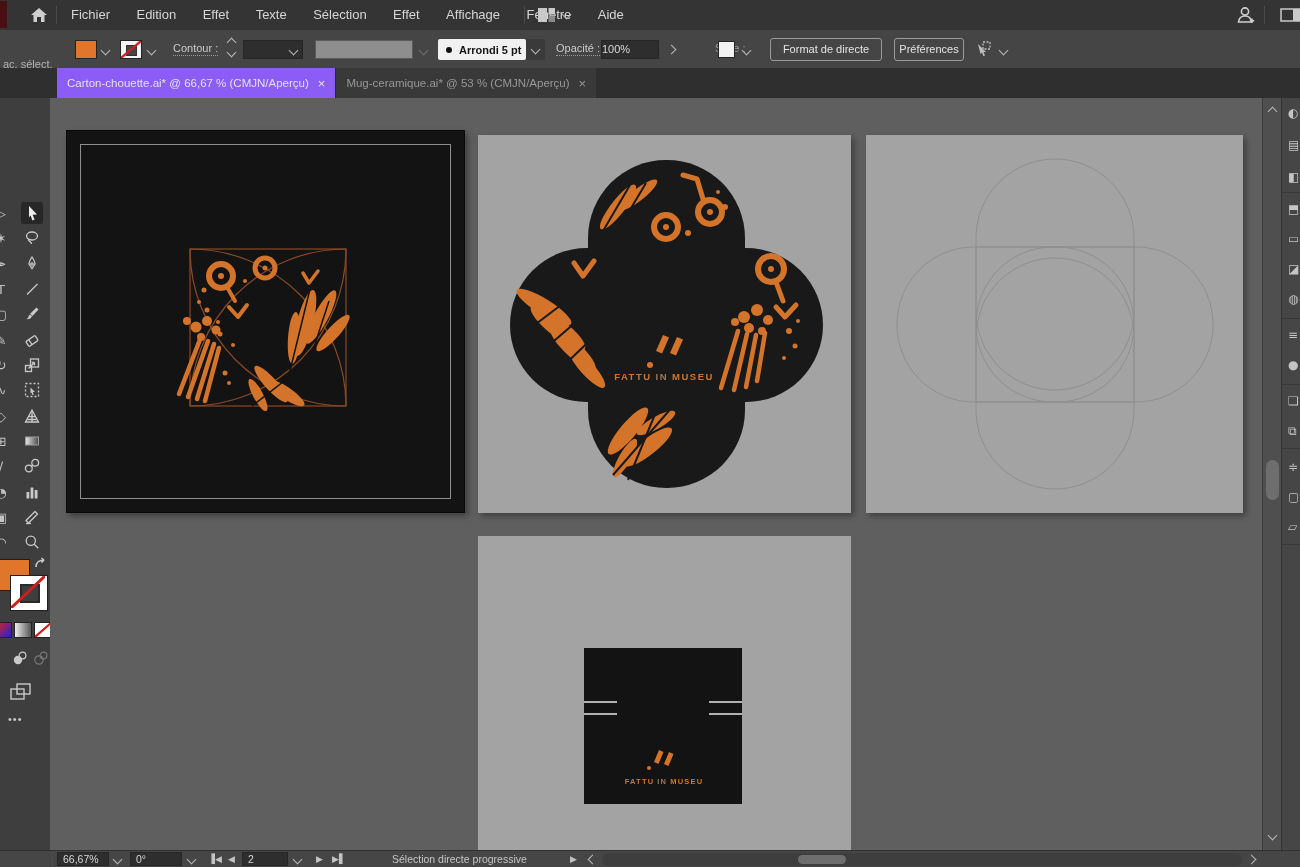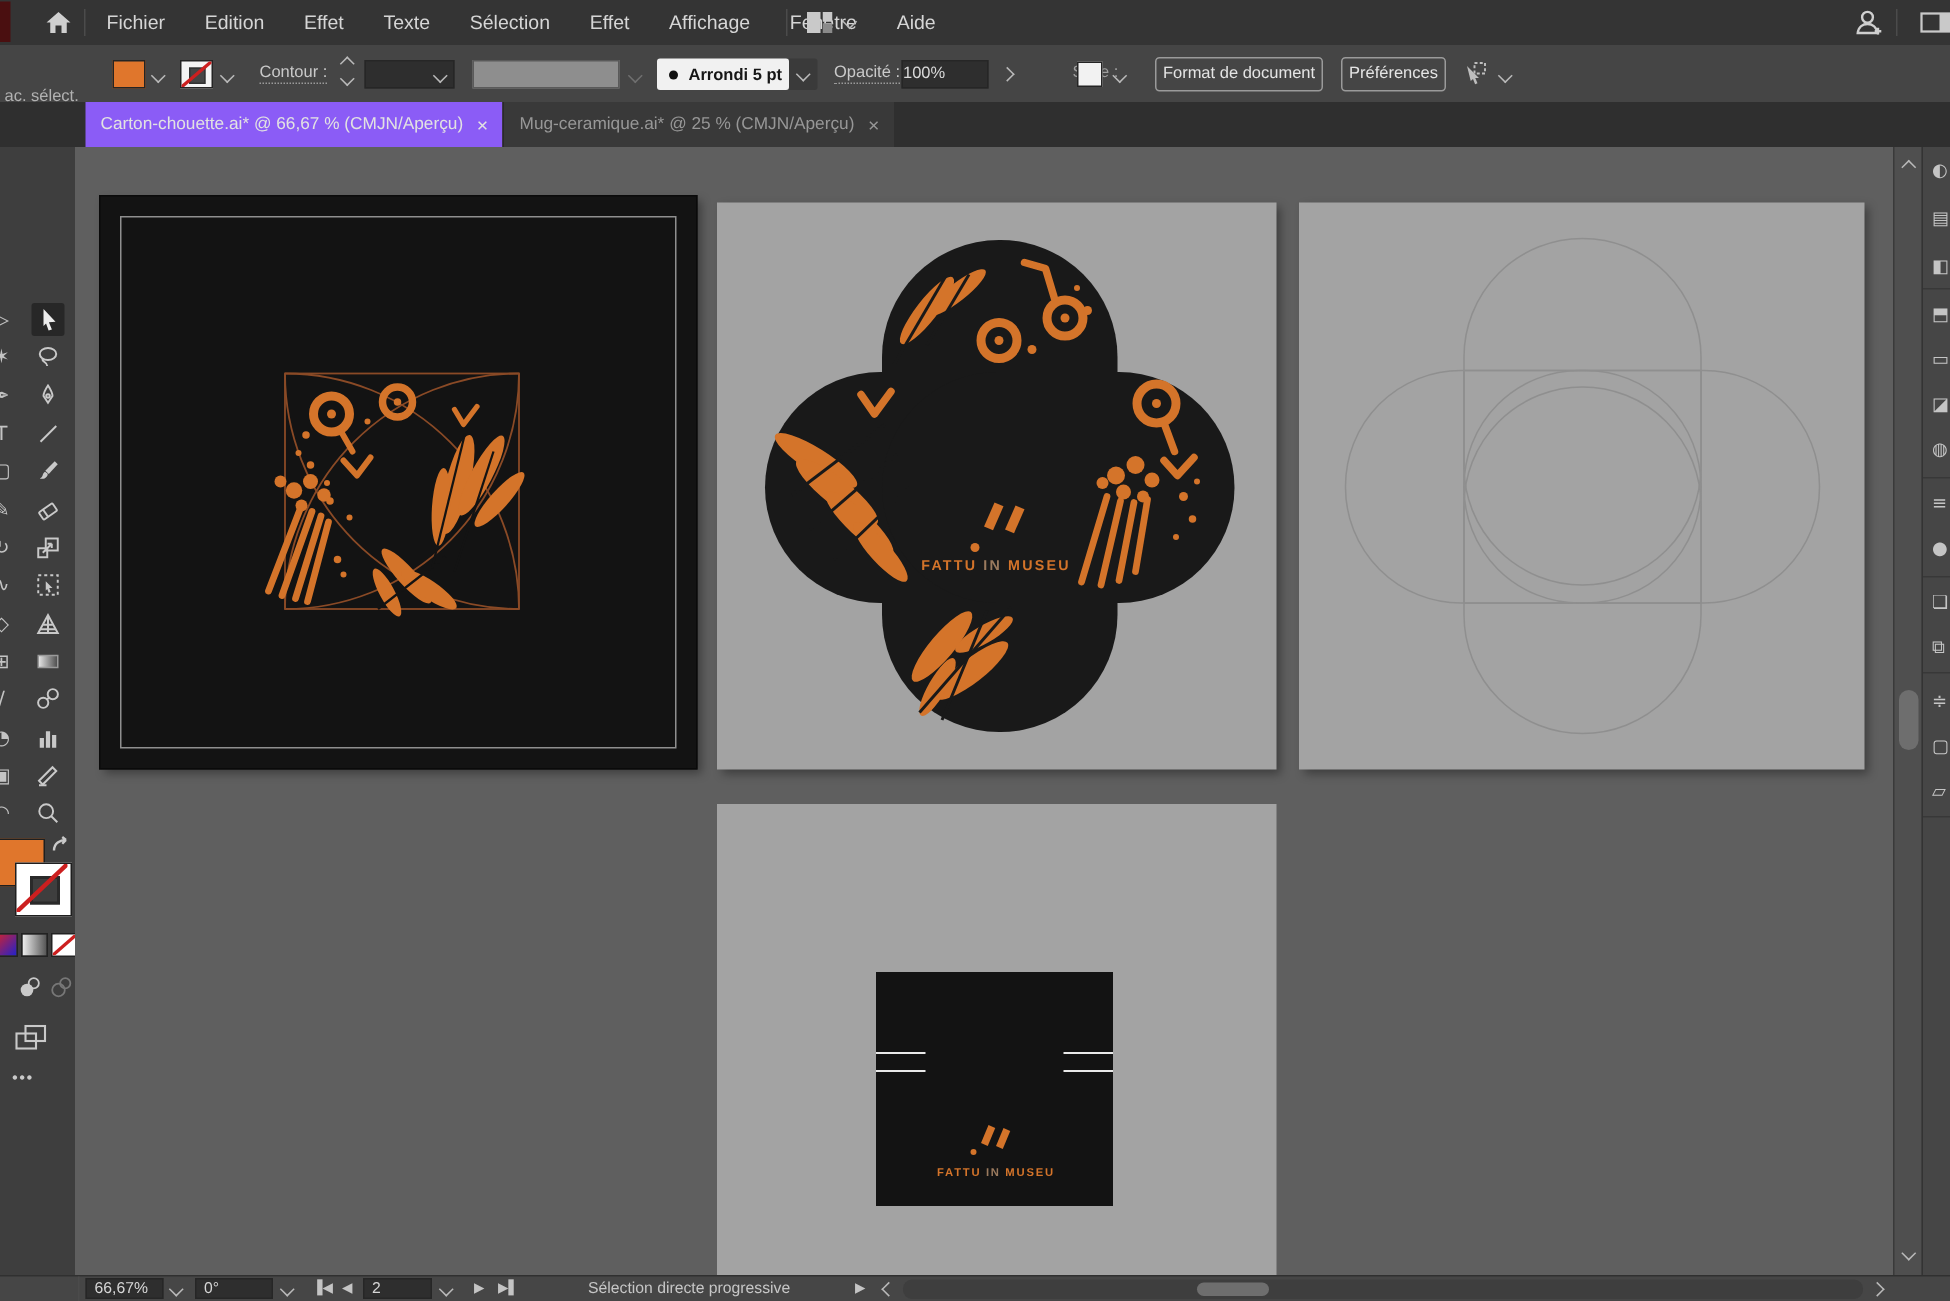--- a/index.html
+++ b/index.html
@@ -134,40 +134,40 @@
   </div>
 
   <span class="abs dotted" style="left:556px;top:12px;">Opacité :</span>
   <div class="abs darkfield" style="left:601px;top:10px;width:58px;height:19px;line-height:17px;">100%</div>
   <span class="chev abs" style="left:668px;top:16px;transform:rotate(-45deg);"></span>
 
   <span class="abs" style="left:685px;top:12px;color:#9f9f9f;font-size:11px;margin-left:30px;">Style :</span>
   <div class="abs swatch" style="left:718px;top:11px;width:17px;height:17px;background:#f2f2f2;"></div>
   <span class="chev abs" style="left:743px;top:17px;"></span>
 
-  <div class="abs btn" style="left:770px;top:8px;width:110px;height:21px;line-height:21px;">Format de document</div>
+  <div class="abs btn" style="left:770px;top:8px;width:110px;height:21px;line-height:21px;">Format de directe</div>
   <div class="abs btn" style="left:894px;top:8px;width:68px;height:21px;line-height:21px;">Préférences</div>
 
   <div class="abs" style="left:974px;top:10px;">
     <svg width="20" height="18" viewBox="0 0 20 18">
         <rect x="9" y="2" width="7" height="7" fill="none" stroke="#bdbdbd" stroke-width="1.3" stroke-dasharray="2 1.5"></rect>
         <path d="M4 4 L12 12 L9.5 12 L11 15.5 L9.4 16.2 L8 12.6 L6.5 14 Z" fill="#bdbdbd"></path>
       </svg>
   </div>
   <span class="chev abs" style="left:1000px;top:17px;"></span>
 </div>
 
 <div class="abs tabbar">
   <div style="display:flex;margin-left:57px;">
     <div class="tab active">
       <span>Carton-chouette.ai* @ 66,67 % (CMJN/Aperçu)</span>
       <span class="close">×</span>
     </div>
     <div class="tab inactive">
-      <span>Mug-ceramique.ai* @ 25 % (CMJN/Aperçu)</span>
+      <span>Mug-ceramique.ai* @ 53 % (CMJN/Aperçu)</span>
       <span class="close">×</span>
     </div>
   </div>
 </div>
 
 <div class="abs toolbar">
 
   <div class="tool" style="left:-10px;top:104px;">
       <span class="clip-glyph">▷</span>
     </div>

